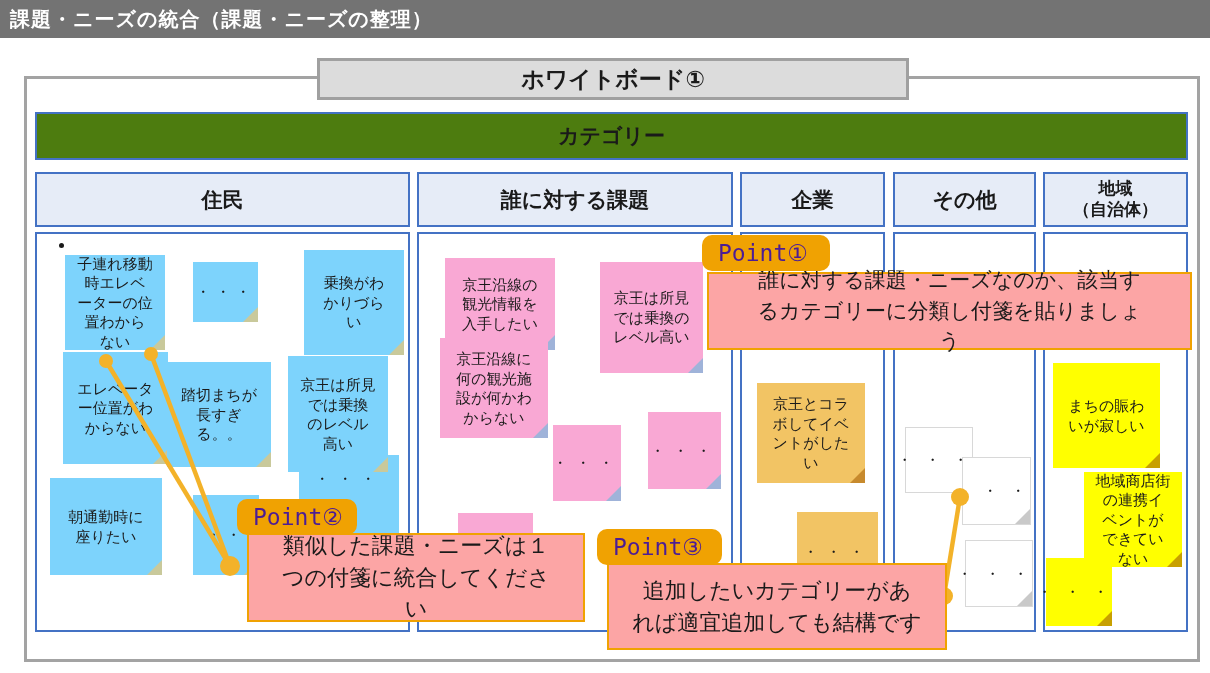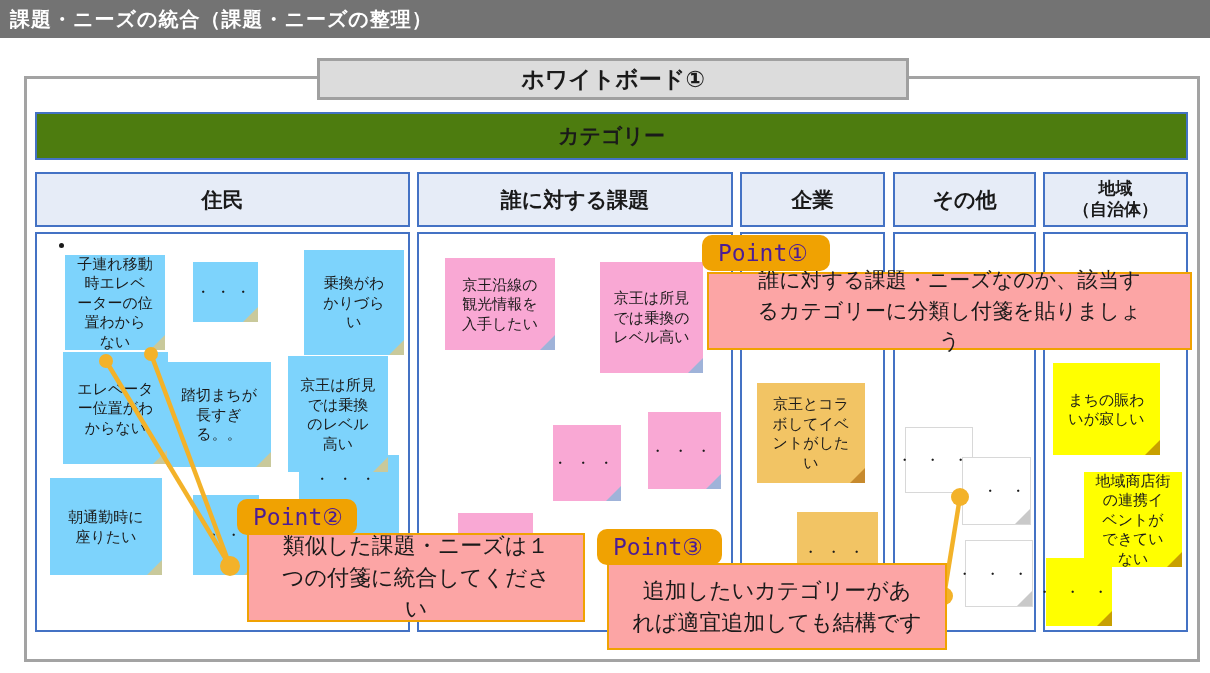--- a/index.html
+++ b/index.html
@@ -113,20 +113,23 @@
   <div class="note ny d5 z2" style="left:193px;top:495px;width:66px;height:80px;padding:4px;">
       <span>・・</span>
     </div>
   <div class="note ny d8 z2 top-align" style="left:299px;top:455px;width:100px;height:160px;">
       <span>・・・</span>
     </div>
 
   <div class="note nb" style="left:445px;top:258px;width:110px;height:92px;padding:6px 16px;">
       <span>京王沿線の観光情報を入手したい</span>
     </div>
+  <div class="note nb" style="left:440px;top:338px;width:108px;height:100px;padding:6px 15px;">
+      <span>京王沿線に何の観光施設が何かわからない</span>
+    </div>
   <div class="note nb" style="left:600px;top:262px;width:103px;height:111px;padding:6px 12px;">
       <span>京王は所見では乗換のレベル高い</span>
     </div>
   <div class="note nb d8" style="left:553px;top:425px;width:68px;height:76px;padding:4px;">
       <span>・・・</span>
     </div>
   <div class="note nb d8" style="left:648px;top:412px;width:73px;height:77px;padding:4px;">
       <span>・・・</span>
     </div>
   <div class="note nb z2 nofold" style="left:458px;top:513px;width:75px;height:70px;">
@@ -143,21 +146,21 @@
   <div class="note nw d13 nofold" style="left:905px;top:427px;width:68px;height:66px;padding:4px;">
       <span>・・・</span>
     </div>
   <div class="note nw d13" style="left:962px;top:457px;width:69px;height:68px;padding:4px;">
       <span>・・・</span>
     </div>
   <div class="note nw d13" style="left:965px;top:540px;width:68px;height:67px;padding:4px;">
       <span>・・・</span>
     </div>
 
-  <div class="note nyl" style="left:1053px;top:363px;width:107px;height:92px;padding:14px 14px;">
+  <div class="note nyl" style="left:1053px;top:363px;width:107px;height:105px;padding:14px 14px;">
       <span>まちの賑わいが寂しい</span>
     </div>
   <div class="note nyl" style="left:1084px;top:472px;width:98px;height:95px;padding:6px 11px;">
       <span>地域商店街の連携イベントができていない</span>
     </div>
   <div class="note nyl d13" style="left:1046px;top:558px;width:66px;height:68px;padding:4px;">
       <span>・・・</span>
     </div>
 
   <svg class="overlay" viewBox="0 0 1210 673" xmlns="http://www.w3.org/2000/svg">

